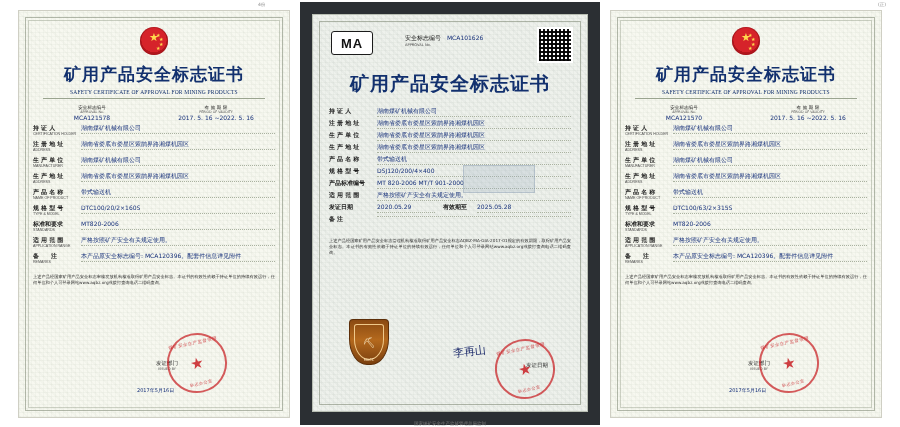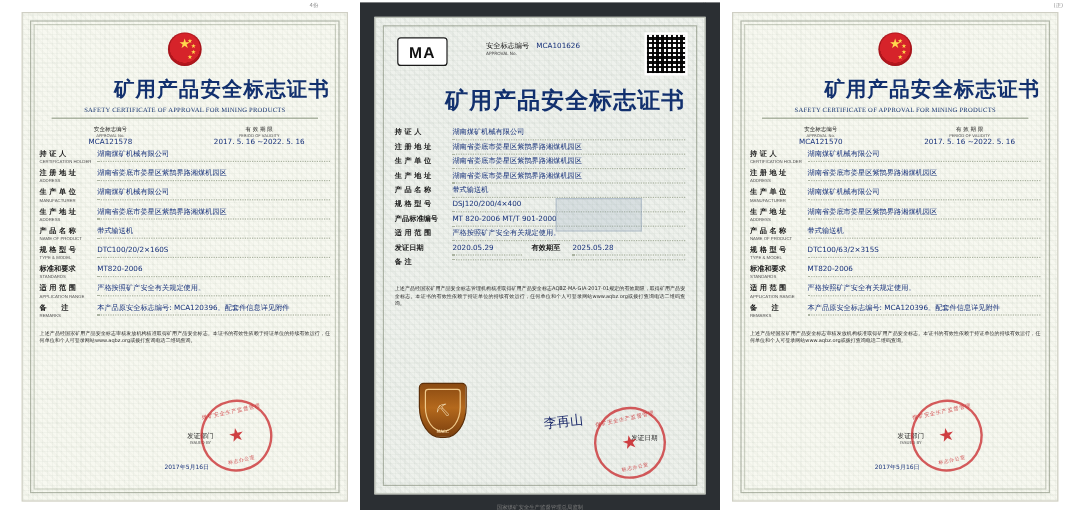--- a/index.html
+++ b/index.html
@@ -63,21 +63,21 @@
     position:absolute;color:#ffd84d;font-size:9px;line-height:9px;
   }
   .emblem .st.big{left:9px;top:6px;font-size:11px;}
   .emblem .st.s1{left:16px;top:4px;font-size:5px;}
   .emblem .st.s2{left:19px;top:8px;font-size:5px;}
   .emblem .st.s3{left:19px;top:13px;font-size:5px;}
   .emblem .st.s4{left:16px;top:17px;font-size:5px;}
 
   
   .t-cn{
-    text-align:right;font-weight:bold;color:#12306e;
+    text-align:center;font-weight:bold;color:#12306e;
     font-family:"DejaVu Sans","Liberation Sans",sans-serif;
     letter-spacing:1px;
   }
   .t-en{
     text-align:center;color:#12306e;font-size:5.5px;letter-spacing:.2px;
     font-family:"Liberation Serif",serif;
   }
   .rule{height:1px;background:#9aa48f;margin:3px 10px 0 10px;}
 
   

